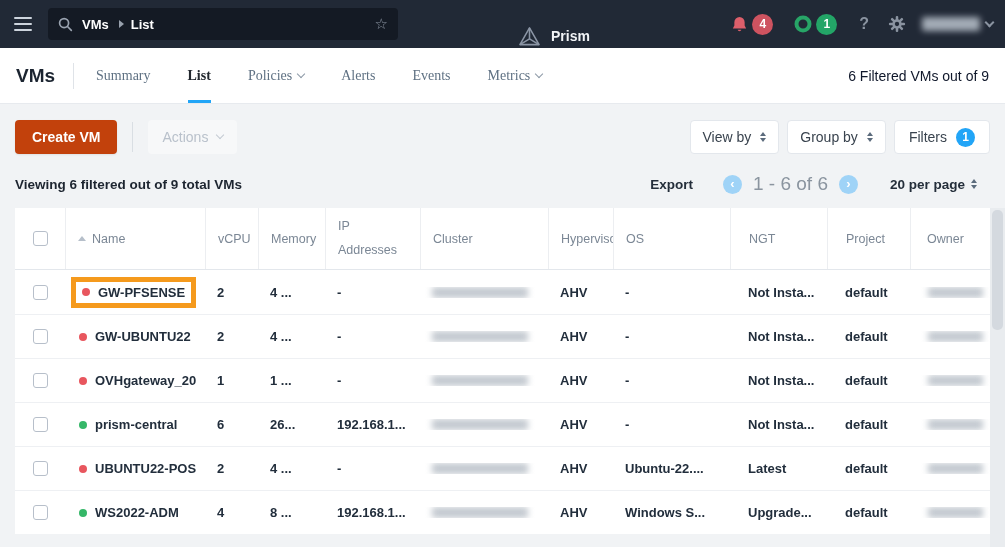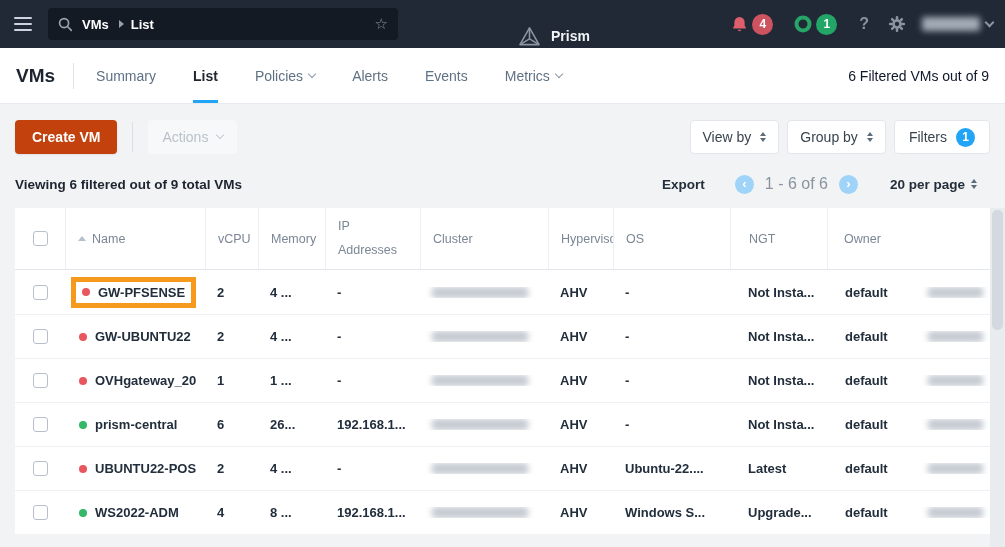--- a/index.html
+++ b/index.html
@@ -29,21 +29,21 @@
   .bell { display:flex; }
   .user { margin-left:16px; display:flex; align-items:center; gap:6px; cursor:pointer; }
   .redact { background:#a9b2bc; border-radius:2px; filter:blur(3px); opacity:.7; height:11px; }
   .redact.dark { background:#c4ccd6; height:14px; width:58px; opacity:.8; }
   .caret-down { width:7px; height:7px; border-right:2px solid #8a93a0; border-bottom:2px solid #8a93a0; transform:rotate(45deg); margin-top:-4px; }
 
   
   .tabsbar { position:absolute; top:48px; left:0; width:1005px; height:56px; background:#ffffff; border-bottom:1px solid #e7eaee; display:flex; align-items:center; padding:0 16px; }
   .page-title { font-size:19px; font-weight:bold; color:#1b2430; }
   .vdiv { width:1px; height:26px; background:#dfe3e8; margin:0 22px 0 18px; }
-  .tabs { display:flex; height:100%; gap:37px; }
+  .tabs { display:flex; height:100%; gap:37px;font-family:Liberation Serif, serif; }
   .tab { display:flex; align-items:center; height:100%; position:relative; font-size:14px; color:#5f7183; cursor:pointer; gap:6px; }
   .tab[data-active="true"] { color:#22272e; font-weight:bold; }
   .tab[data-active="true"]::after { content:""; position:absolute; bottom:0; left:0; right:0; height:3px; background:#22a5f7; }
   .tab .chev { width:6px; height:6px; border-right:1.6px solid #8c99a6; border-bottom:1.6px solid #8c99a6; transform:rotate(45deg); margin-top:-4px; }
   .filter-count { margin-left:auto; font-size:14px; color:#0f172a; }
 
   
   .actionbar { position:absolute; top:120px; left:15px; right:15px; height:34px; display:flex; align-items:center; }
   .btn { height:34px; border-radius:4px; display:flex; align-items:center; font-size:14px; cursor:pointer; }
   .btn-primary { background:#c2410c; color:#ffffff; padding:0 17px; font-weight:bold; box-shadow:0 1px 2px rgba(0,0,0,.08); }
@@ -57,21 +57,21 @@
   .sorter .up { border-bottom:4px solid #5b6b7c; }
   .sorter .dn { border-top:4px solid #5b6b7c; }
   .filters-badge { width:19px; height:19px; border-radius:50%; background:#22a5f7; color:#fff; font-size:12px; font-weight:bold; display:flex; align-items:center; justify-content:center; }
 
   
   .statusbar { position:absolute; top:172px; left:15px; right:28px; height:24px; display:flex; align-items:center; }
   .viewing { font-size:13.5px; font-weight:bold; color:#1d2530; }
   .status-right { margin-left:auto; display:flex; align-items:center; }
   .export { font-size:13.5px; font-weight:bold; color:#242e3a; cursor:pointer; margin-right:30px; }
   .pager-btn { width:19px; height:19px; border-radius:50%; background:#9fd3f7; color:#ffffff; font-size:13px; font-weight:bold; display:flex; align-items:center; justify-content:center; cursor:pointer; line-height:1; padding-bottom:2px; }
-  .pager-text { font-size:16px; color:#8a949f; margin:0 11px; }
+  .pager-text { font-size:19px; color:#8a949f; margin:0 11px; }
   .per-page { display:flex; align-items:center; gap:6px; margin-left:32px; font-size:13.5px; font-weight:bold; color:#242e3a; cursor:pointer; }
 
   
   .table { position:absolute; top:208px; left:15px; width:975px; background:#ffffff; }
   .tr { display:grid; grid-template-columns:50px 140px 53px 67px 95px 128px 65px 117px 97px 83px 80px; align-items:center; }
   .thead { height:62px; color:#7b8795; font-size:12.5px; border-bottom:1px solid #e3e7ec; }
   .th { padding-left:12px; display:flex; align-items:center; gap:6px; height:100%; overflow:hidden; white-space:nowrap; }
   .th + .th { border-left:1px solid #eceef1; }
   .th.wrap { white-space:normal; line-height:1.9; }
   .th.center, .td.center { justify-content:center; padding-left:0; }
@@ -257,20 +257,23 @@
       </div>
     <div class="th">
         <span>Hypervisor</span>
       </div>
     <div class="th">
         <span>OS</span>
       </div>
     <div class="th" style="padding-left:18px;">
         <span>NGT</span>
       </div>
+    <div class="th" style="padding-left:18px;">
+        <span>Project</span>
+      </div>
     <div class="th" style="padding-left:16px;">
         <span>Owner</span>
       </div>
   </div>
 
   <div class="tr row">
     <div class="td center">
         <span class="cb"></span>
       </div>
     <div class="td">

